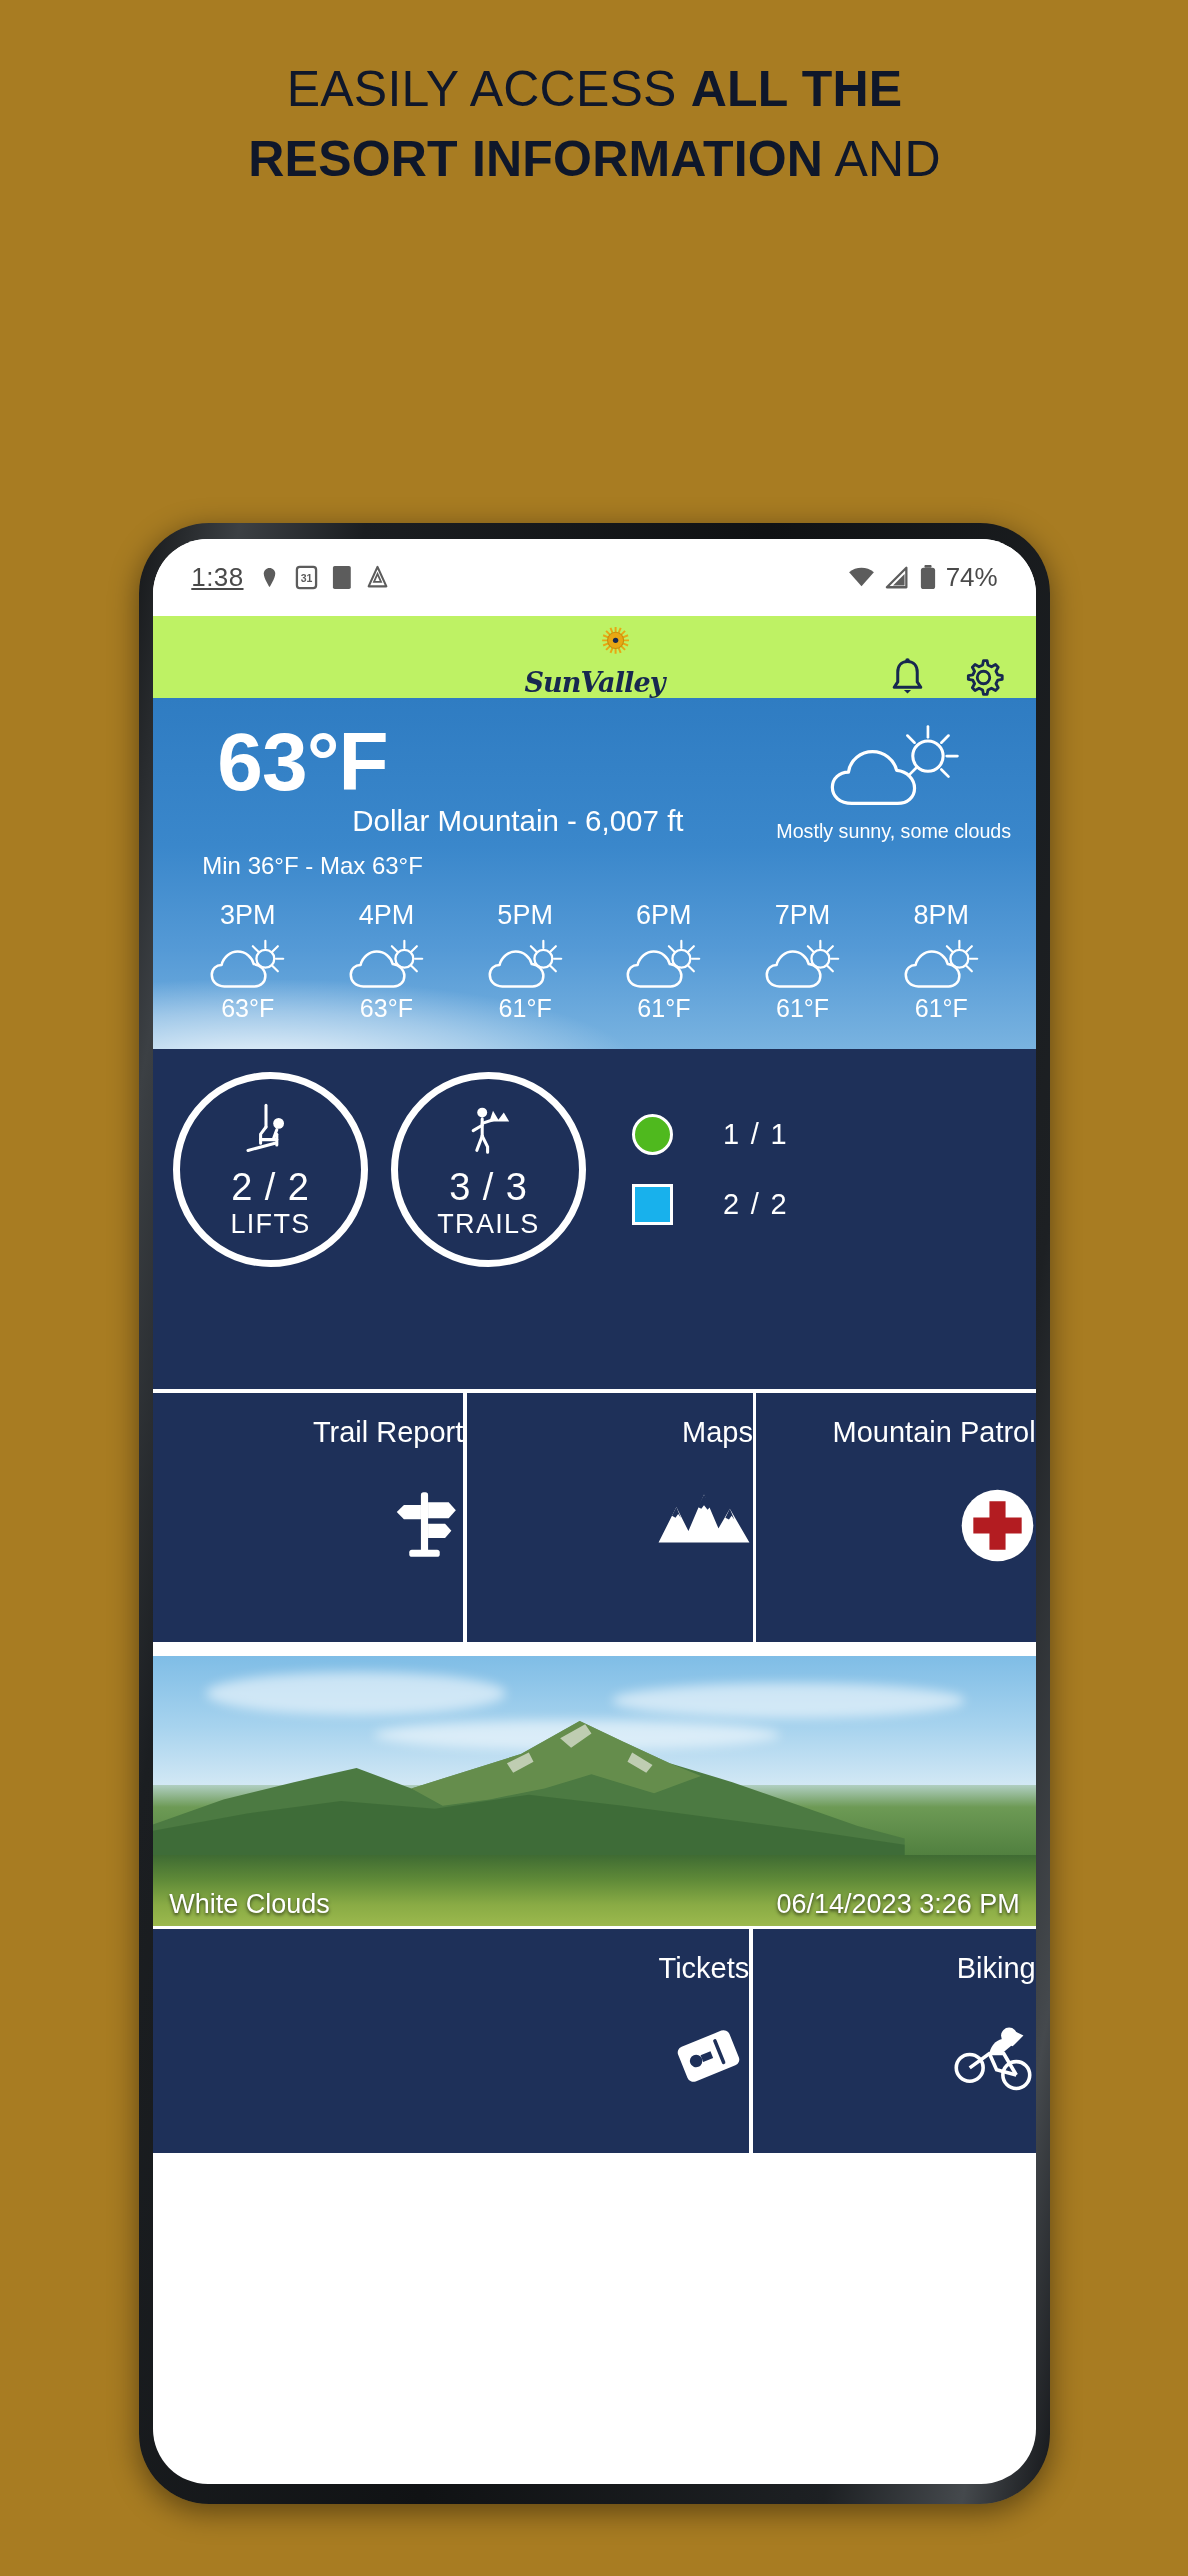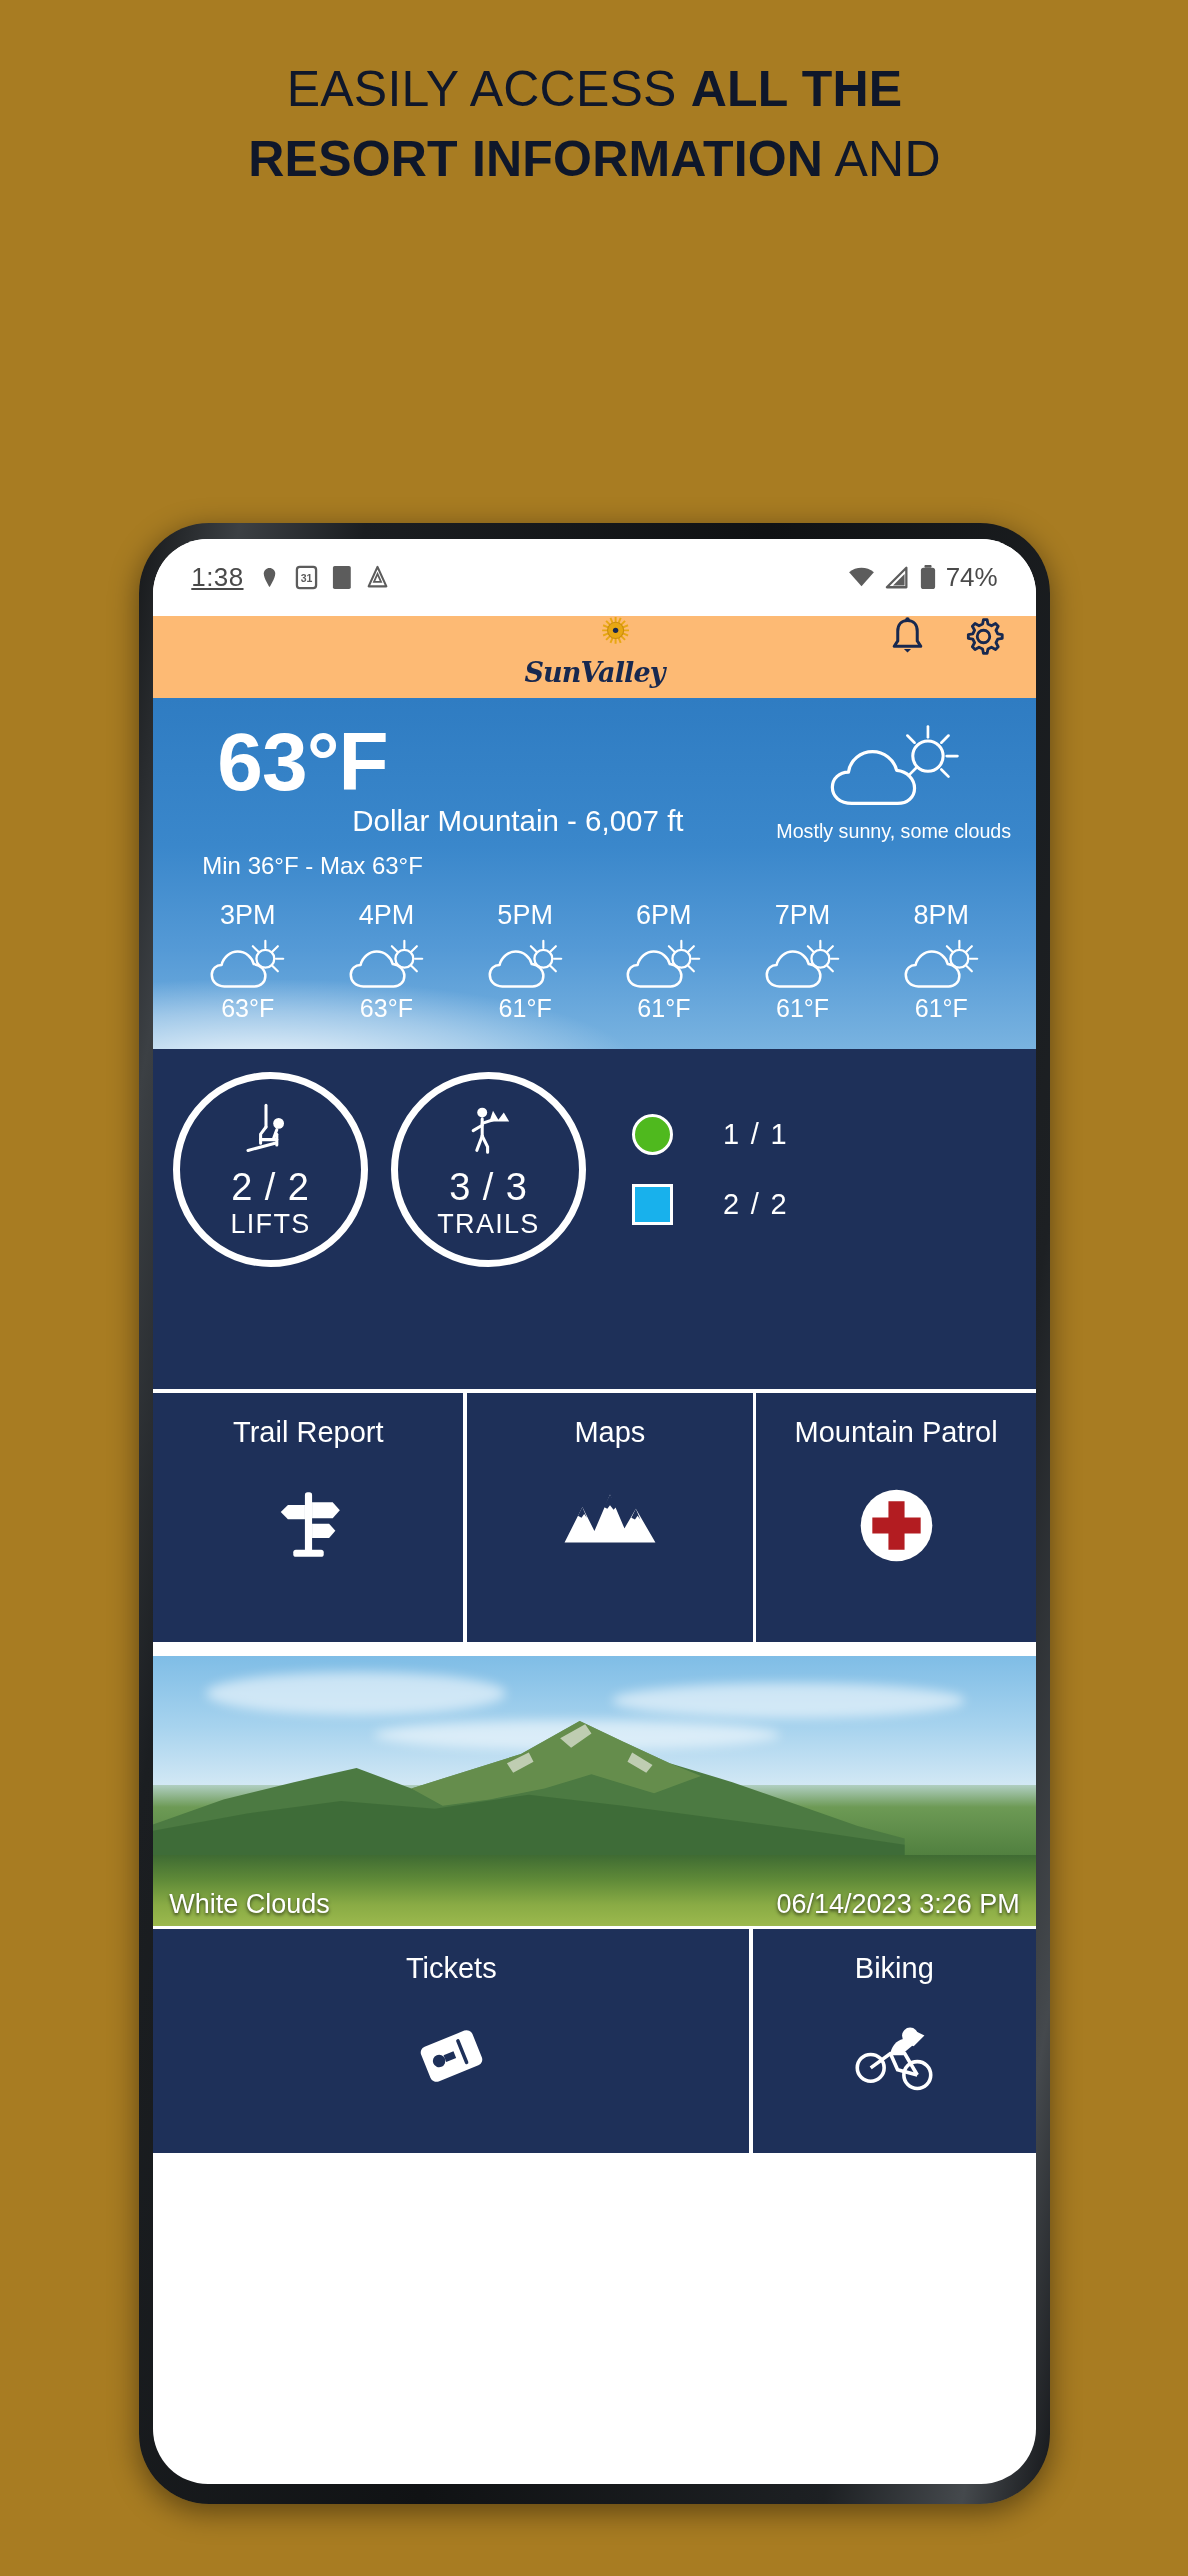--- a/index.html
+++ b/index.html
@@ -42,21 +42,21 @@
     padding:0 38px; color:#5c5c5c;
   }
   #status-left{ display:flex; align-items:center; gap:14.3px; }
   #status-time{ font-size:26px; color:#4a4a4a; font-weight:400; letter-spacing:0.4px;text-decoration:underline;}
   #status-right{ margin-left:auto; display:flex; align-items:center; gap:9.8px; }
   #battery-text{ font-size:26px; color:#4a4a4a; }
   .sb-ico{ display:block; }
 
   
   #app-header{
-    height:82px; background:#fdba74; display:flex; align-items:flex-start;
+    height:82px; background:#bef264; display:flex; align-items:flex-end;
     position:relative; padding:0 32px;
   }
   #brand-logo{
     position:absolute; left:0; right:0; margin:auto;
     width:188px; text-align:center;
   }
   #brand-wordmark{
     font-family:"DejaVu Serif", serif; font-weight:700;
     font-size:27px; color:#17284f; letter-spacing:-0.9px;
     font-style:italic;
@@ -124,21 +124,21 @@
   }
   .legend-shape-blue{
     width:41px; height:41px; background:#18b1ec; border:3.6px solid #fff;
   }
   .legend-count{ font-size:29px; font-weight:300; letter-spacing:1.8px; }
 
   
   .tile-row{ display:flex; background:#fff; gap:3.6px; padding-top:3.6px; }
   .tile{
     background:#1e3059; color:#fff; display:flex; flex-direction:column;
-    align-items:center; padding-top:23px; height:249px;
+    align-items:flex-end; padding-top:23px; height:249px;
   }
   .tile-label{ font-size:29px; font-weight:400; }
   .tile-icon{ margin-top:38px; }
 
   
   #webcam{
     position:relative; height:270px; overflow:hidden; margin-top:14px;
     background:linear-gradient(180deg,#8dc2e6 0%,#b8dcf0 30%,#cfe7f4 44%,#6d9a55 56%,#4a7a3a 78%,#7fa33c 100%);
   }
   #webcam-sky{

